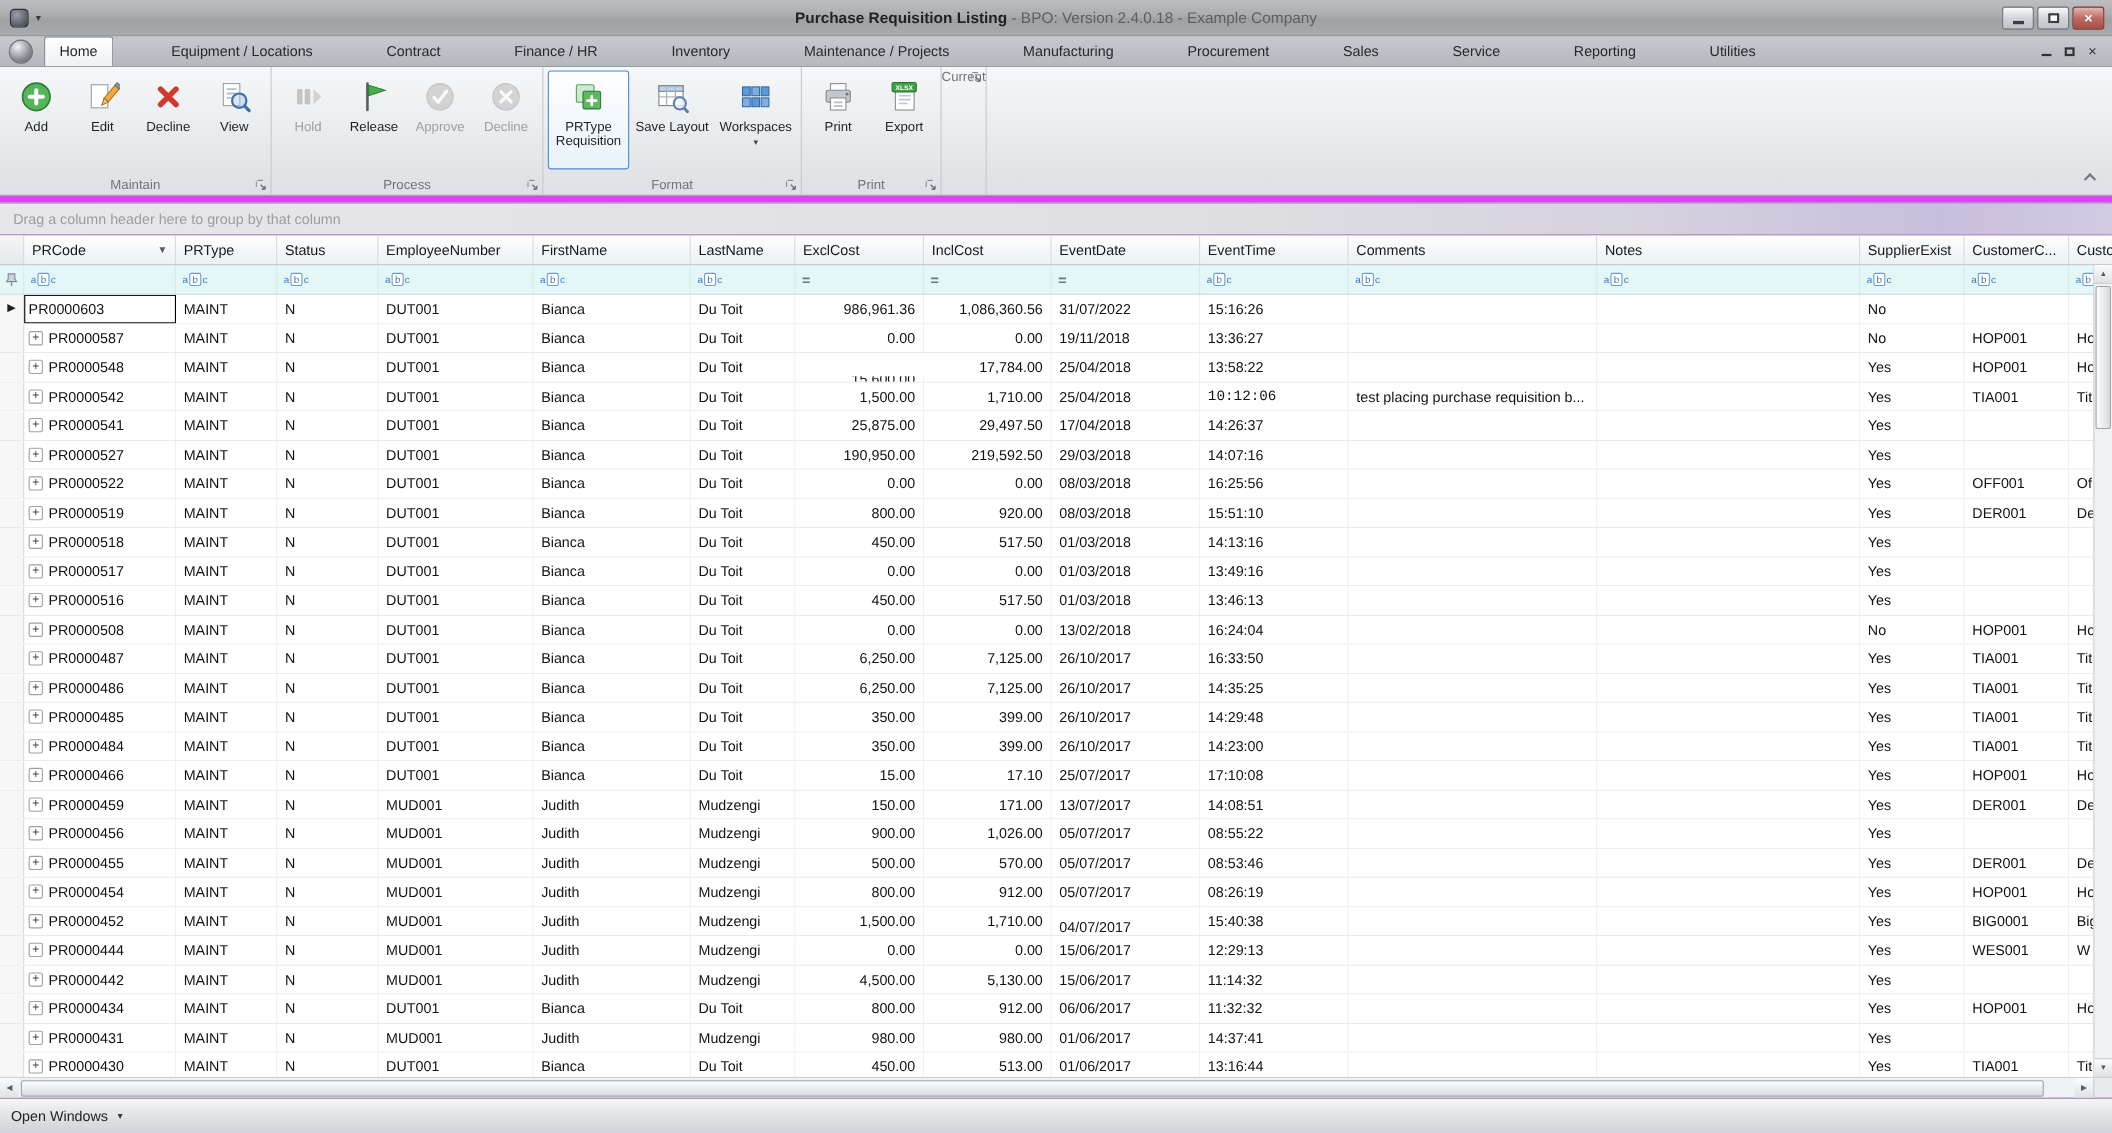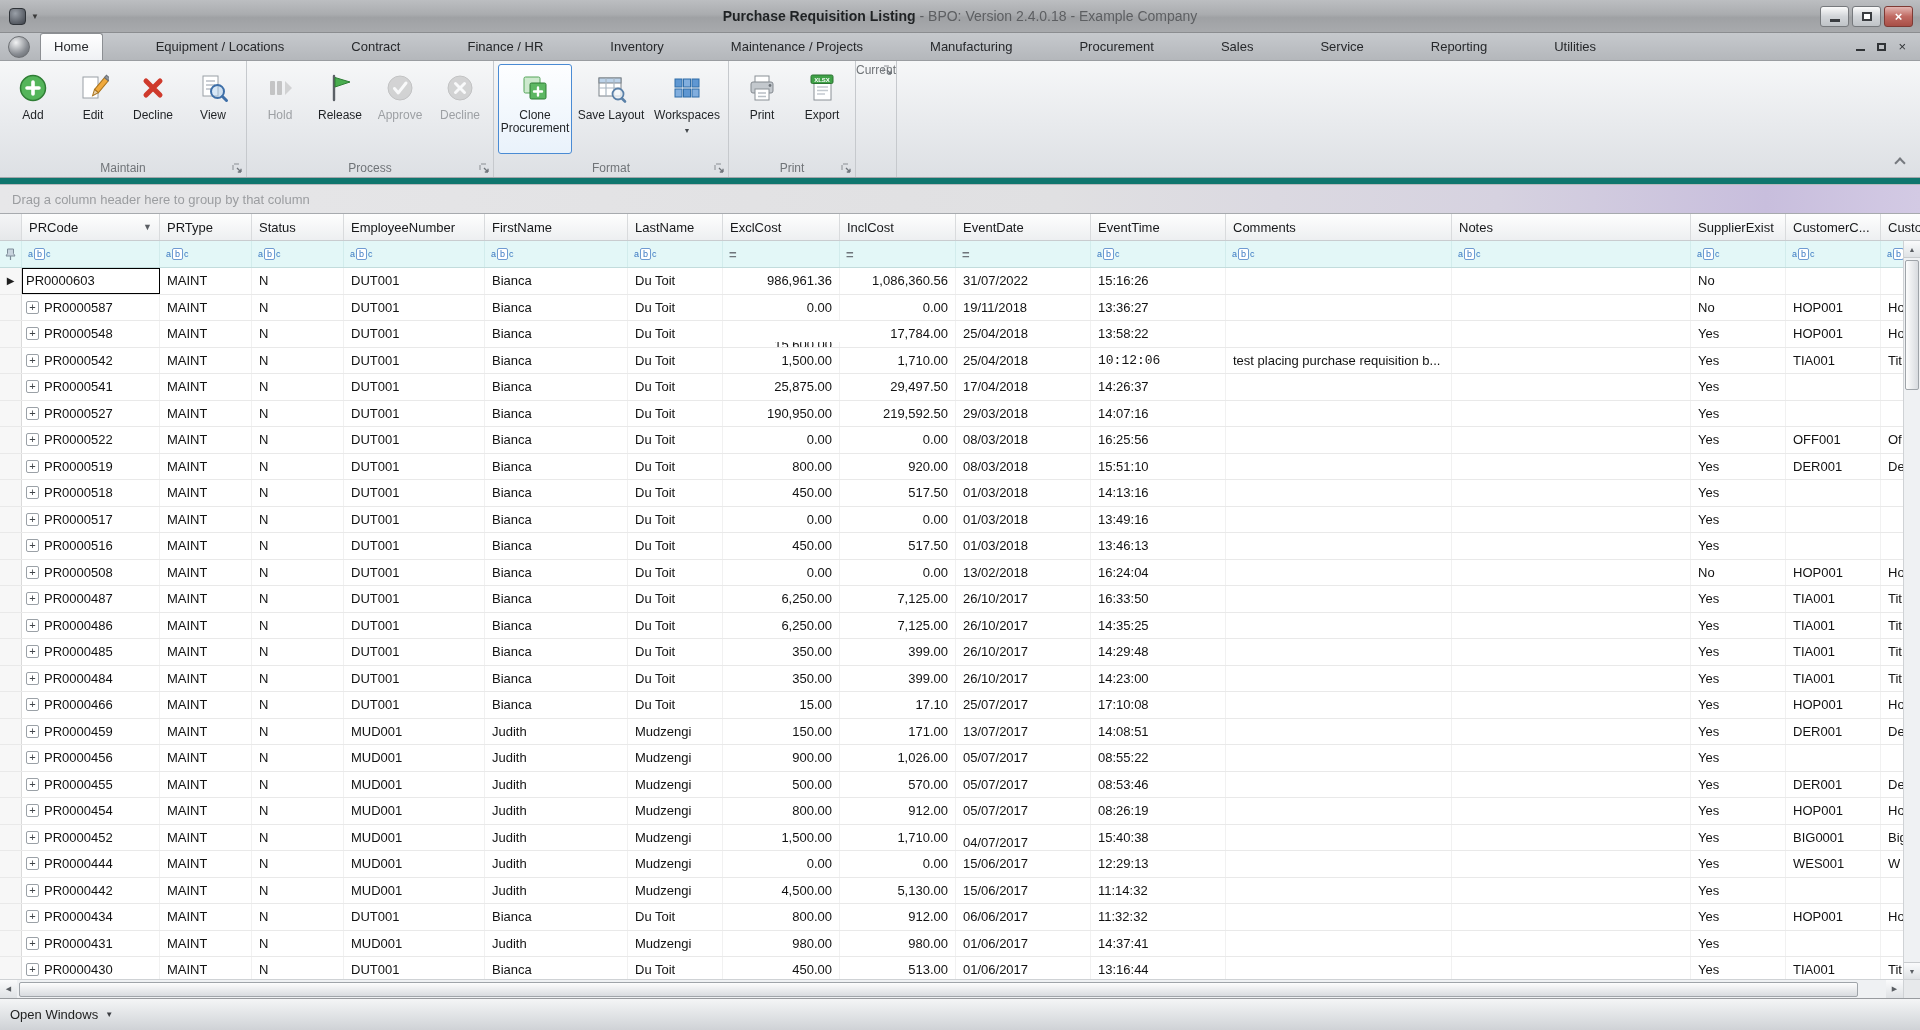--- a/index.html
+++ b/index.html
@@ -47,21 +47,21 @@
   .rbtn .dd{font-size:7px;color:#43474b;margin-top:2px;}
   .current-content{display:flex;align-items:flex-start;padding:11px 8px 0 10px;gap:6px;}
   .combo-stack{display:flex;flex-direction:column;gap:12px;padding-top:3px;}
   .combo{width:118px;height:25px;border:1px solid #8f959b;background:#fff;display:flex;align-items:center;font-size:13px;}
   .combo .val{padding-left:7px;flex:1;overflow:hidden;white-space:nowrap;}
   .combo .cbtn{width:19px;height:100%;border-left:1px solid #aeb3b8;background:linear-gradient(#f7f8f9,#dcdfe3);display:flex;align-items:center;justify-content:center;font-size:7px;color:#43474b;flex:none;}
   .rgroup.current .rbtn{min-height:80px;padding-top:0;}
   .ribbon-collapse{position:absolute;right:16px;bottom:10px;width:8px;height:8px;border-left:2px solid #767a7f;border-top:2px solid #767a7f;transform:rotate(45deg);}
 
   
-  .gridarea{position:relative;height:820px;background:#0f766e;overflow:hidden;}
+  .gridarea{position:relative;height:820px;background:#d946ef;overflow:hidden;}
   .groupby{position:absolute;top:6px;left:0;right:0;height:30px;display:flex;align-items:center;padding-left:12px;font-size:13px;color:#9b9da0;
     background:linear-gradient(90deg,#e7e7e9 0%,#e0e0e2 55%,#d6d2e0 78%,#c8bedd 92%,#d3cae4 100%);
     border-top:1px solid #b7babd;border-bottom:1px solid #a7aaae;}
   .headerrow{position:absolute;top:36px;left:0;right:0;height:27px;display:flex;background:linear-gradient(#fefefe,#edeff1);border-bottom:1px solid #c9cccf;overflow:hidden;}
   .hcell{flex:none;display:flex;align-items:center;padding:0 7px;font-size:13px;color:#17181a;border-right:1px solid #d9dbdd;white-space:nowrap;overflow:hidden;}
   .hcell.indicator{padding:0;background:linear-gradient(#f4f5f6,#e6e8ea);}
   .hcell .sort{margin-left:auto;font-size:9px;color:#5a5e63;padding-left:4px;}
   .filterrow{position:absolute;top:63px;left:0;right:0;height:27px;display:flex;background:#e3f7f7;border-bottom:1px solid #c2dcdc;overflow:hidden;}
   .fcell{flex:none;display:flex;align-items:center;padding-left:6px;border-right:1px solid #d2ecec;overflow:hidden;}
   .fcell.indicator{justify-content:center;padding-left:0;}
@@ -256,21 +256,21 @@
       <div class="rgroup">
         <div class="rgroup-content">
           <div class="rbtn highlighted wide">
             <span class="icon">
               <svg viewBox="0 0 32 32">
                 <rect x="5" y="5" width="16" height="16" rx="1.5" fill="#cde9ce" stroke="#54a559"></rect>
                 <rect x="11" y="11" width="16" height="16" rx="1.5" fill="#5db763" stroke="#2f7d35"></rect>
                 <path d="M19 15.5v8M15 19.5h8" stroke="#fff" stroke-width="2.4" stroke-linecap="round"></path>
               </svg>
             </span>
-            <span class="lbl">Clone Procurement</span>
+            <span class="lbl">PRType Requisition</span>
           </div>
           <div class="rbtn wide">
             <span class="icon">
               <svg viewBox="0 0 32 32">
                 <rect x="4" y="6" width="22" height="18" fill="#fff" stroke="#7d838a"></rect>
                 <rect x="4" y="6" width="22" height="5" fill="#bcd3ea" stroke="#7d838a"></rect>
                 <path d="M11 6v18M19 6v18M4 16h22" stroke="#a9b6c2" stroke-width="1.2"></path>
                 <circle cx="23" cy="22" r="5.5" fill="rgba(240,244,248,.75)" stroke="#5a80a8" stroke-width="1.8"></circle>
                 <path d="M27 26.5L30 29.5" stroke="#5a80a8" stroke-width="2.6" stroke-linecap="round"></path>
               </svg>

